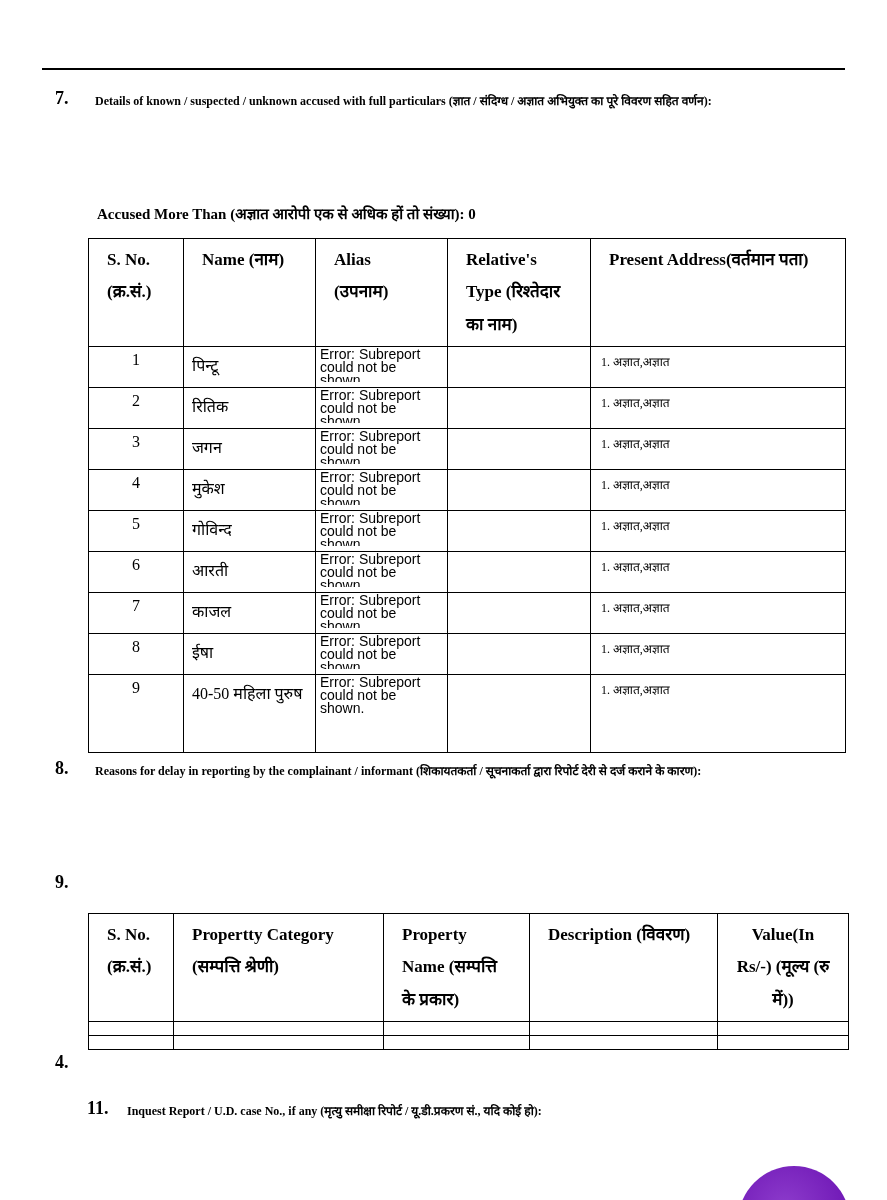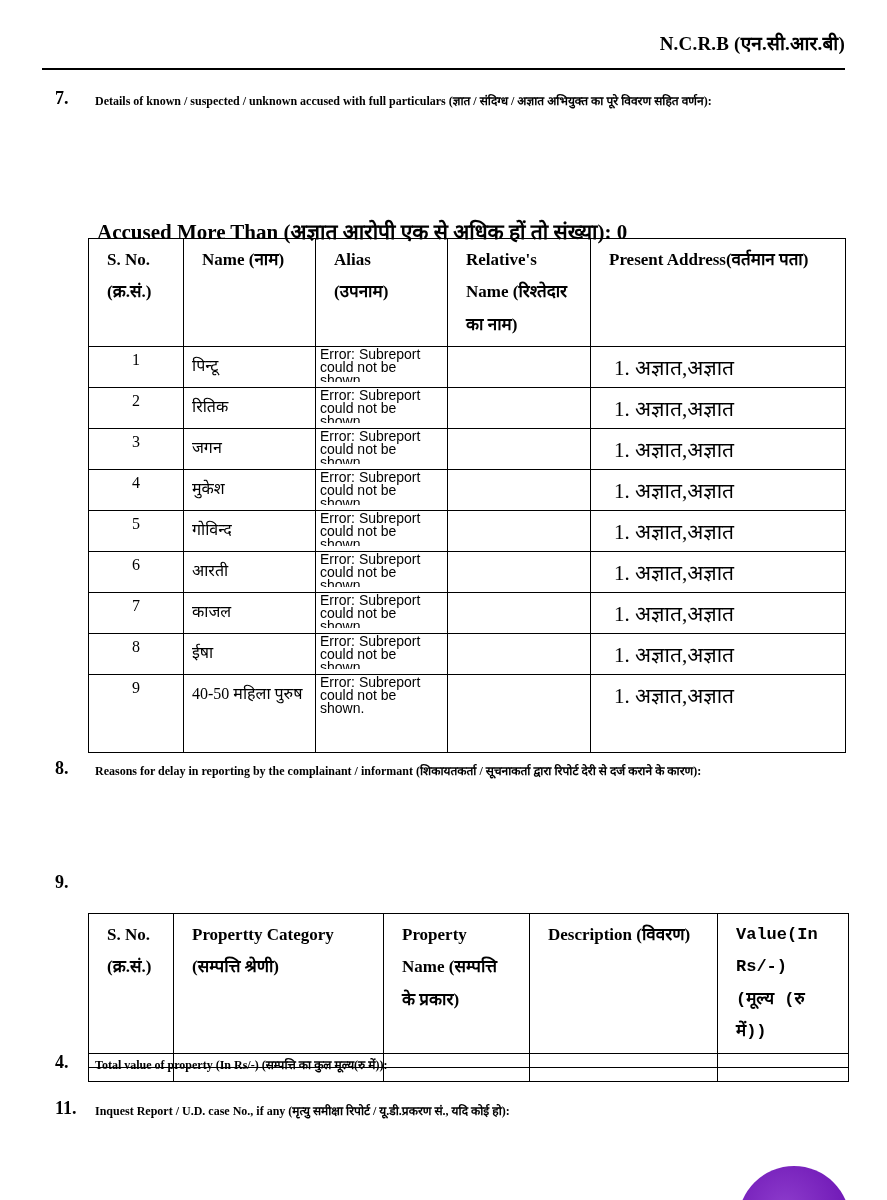--- a/index.html
+++ b/index.html
@@ -42,27 +42,27 @@
   }
   .sec-title {
     font-size: 12px;
     font-weight: bold;
     line-height: 2.2;
   }
   .s7 { top: 88px; width: 800px; }
   .s8 { top: 758px; width: 800px; }
   .s9 { top: 872px; width: 800px; }
   .s10 { top: 1052px; width: 800px; }
-  .s11 { top: 1098px; width: 790px; }
+  .s11 { top: 1098px; width: 790px; margin-left: 32px; }
 
   .accused-more {
     position: absolute;
-    top: 217px;
+    top: 203px;
     left: 97px;
-    font-size: 21px;
+    font-size: 15px;
     font-weight: bold;
   }
 
   table.tbl {
     position: absolute;
     border-collapse: collapse;
     table-layout: fixed;
   }
   .tbl th, .tbl td {
     border: 1px solid #000;
@@ -91,51 +91,50 @@
   td.alias-cell { padding: 1px 4px; }
   .err-clip {
     font-family: "Liberation Sans", sans-serif;
     font-size: 14px;
     line-height: 13px;
     height: 34px;
     overflow: hidden;
   }
   tr.tall .err-clip { height: auto; }
   td.rel-cell { }
-  td.addr-cell { font-size: 21px; padding: 6px 23px; }
+  td.addr-cell { font-size: 12px; padding: 6px 10px; }
 
   
   .prop-tbl { top: 913px; left: 88px; width: 760px; }
   .prop-tbl .c-sno { width: 85px; }
   .prop-tbl .c-cat { width: 210px; }
   .prop-tbl .c-type { width: 146px; }
   .prop-tbl .c-desc { width: 188px; }
   .prop-tbl .c-val { width: 131px; }
   .prop-tbl thead tr { height: 104px; }
   .prop-tbl tbody tr { height: 14px; }
-  .prop-tbl th.val-h { text-align: left; font-family: Liberation Mono, monospace; }
+  .prop-tbl th.val-h { text-align: center; }
 
   .purple-fab {
     position: absolute;
     left: 738px;
     top: 1166px;
     width: 112px;
     height: 112px;
     border-radius: 50%;
     background: radial-gradient(circle at 42% 38%, #8d3ccc, #6d15b4 75%, #5c0d9e 100%);
     border: none;
     cursor: pointer;
   }
 </style>
 </head>
 <body>
 
 <div class="page">
 
-  <div class="header-title">N.C.R.B (एन.सी.आर.बी)</div>
   <div class="header-divider"></div>
 
   <div class="section s7">
     <div class="sec-num">7.</div>
     <div class="sec-title">Details of known / suspected / unknown accused with full particulars (ज्ञात / संदिग्ध / अज्ञात अभियुक्त का पूरे विवरण सहित वर्णन):</div>
   </div>
 
   <div class="accused-more">Accused More Than (अज्ञात आरोपी एक से अधिक हों तो संख्या): 0</div>
 
   <table class="tbl accused-tbl">
@@ -144,21 +143,21 @@
         <col class="c-name">
         <col class="c-alias">
         <col class="c-rel">
         <col class="c-addr">
     </colgroup>
     <thead>
       <tr>
         <th>S. No. (क्र.सं.)</th>
         <th>Name (नाम)</th>
         <th>Alias (उपनाम)</th>
-        <th>Relative's Name (रिश्तेदार का नाम)</th>
+        <th>Relative's Type (रिश्तेदार का नाम)</th>
         <th>Present Address(वर्तमान पता)</th>
       </tr>
     </thead>
     <tbody>
       <tr>
         <td class="sno-cell">1</td>
         <td class="name-cell">पिन्टू</td>
         <td class="alias-cell">
             <div class="err-clip">Error: Subreport could not be shown.</div>
           </td>
@@ -279,21 +278,20 @@
         <td></td>
         <td></td>
         <td></td>
         <td></td>
       </tr>
     </tbody>
   </table>
 
   <div class="section s10">
     <div class="sec-num">4.</div>
-    <div class="sec-title">Total value of property (In Rs/-) (सम्पत्ति का कुल मूल्य(रु में)):</div>
   </div>
 
   <div class="section s11">
     <div class="sec-num">11.</div>
     <div class="sec-title">Inquest Report / U.D. case No., if any (मृत्यु समीक्षा रिपोर्ट / यू.डी.प्रकरण सं., यदि कोई हो):</div>
   </div>
 
   <button class="purple-fab"></button>
 
 </div>

